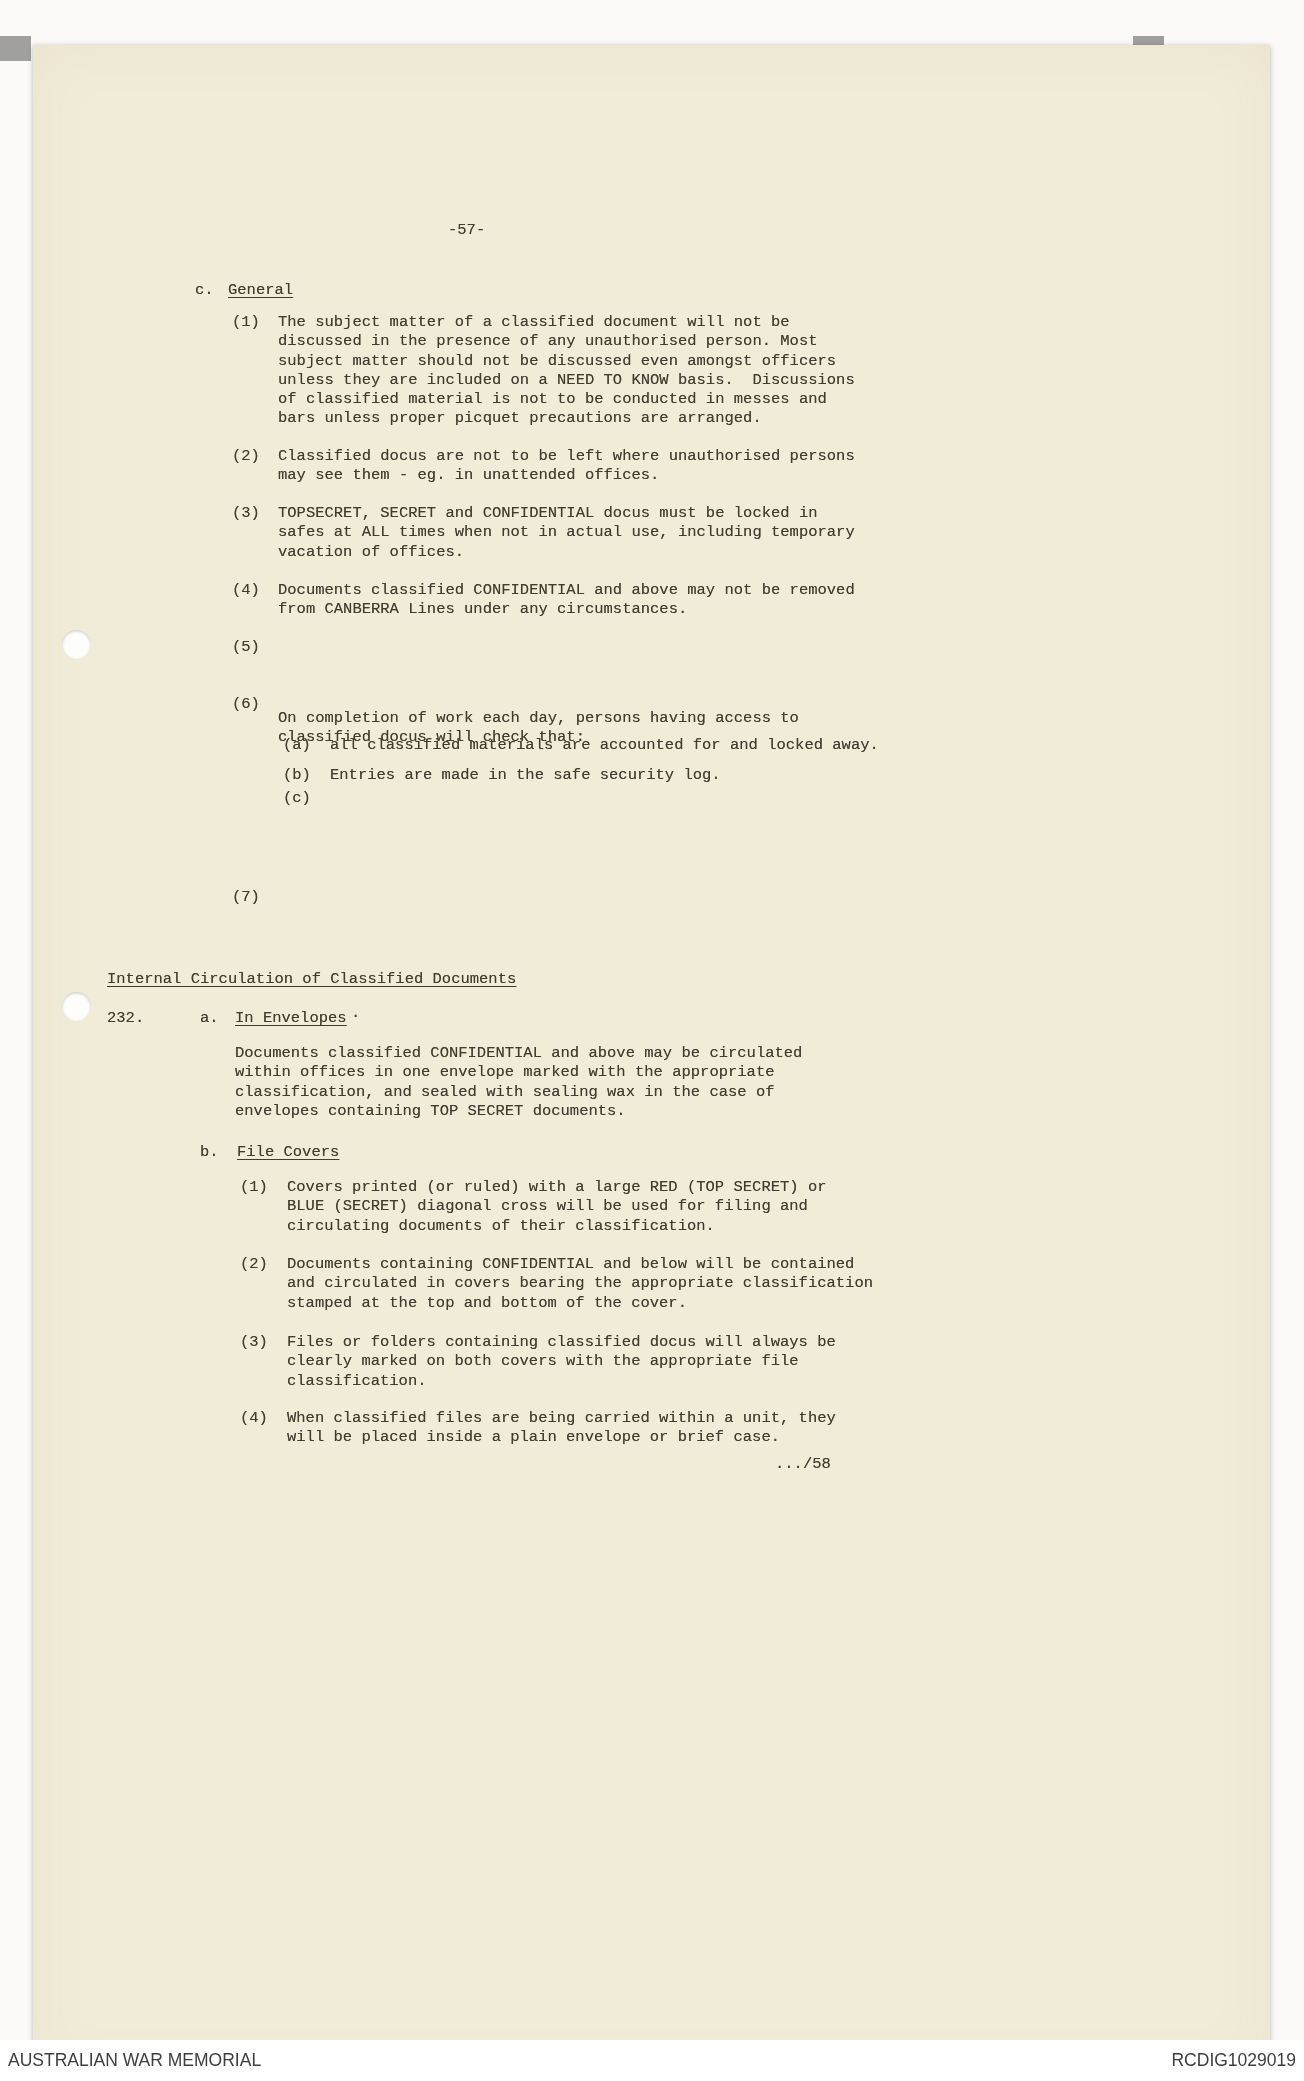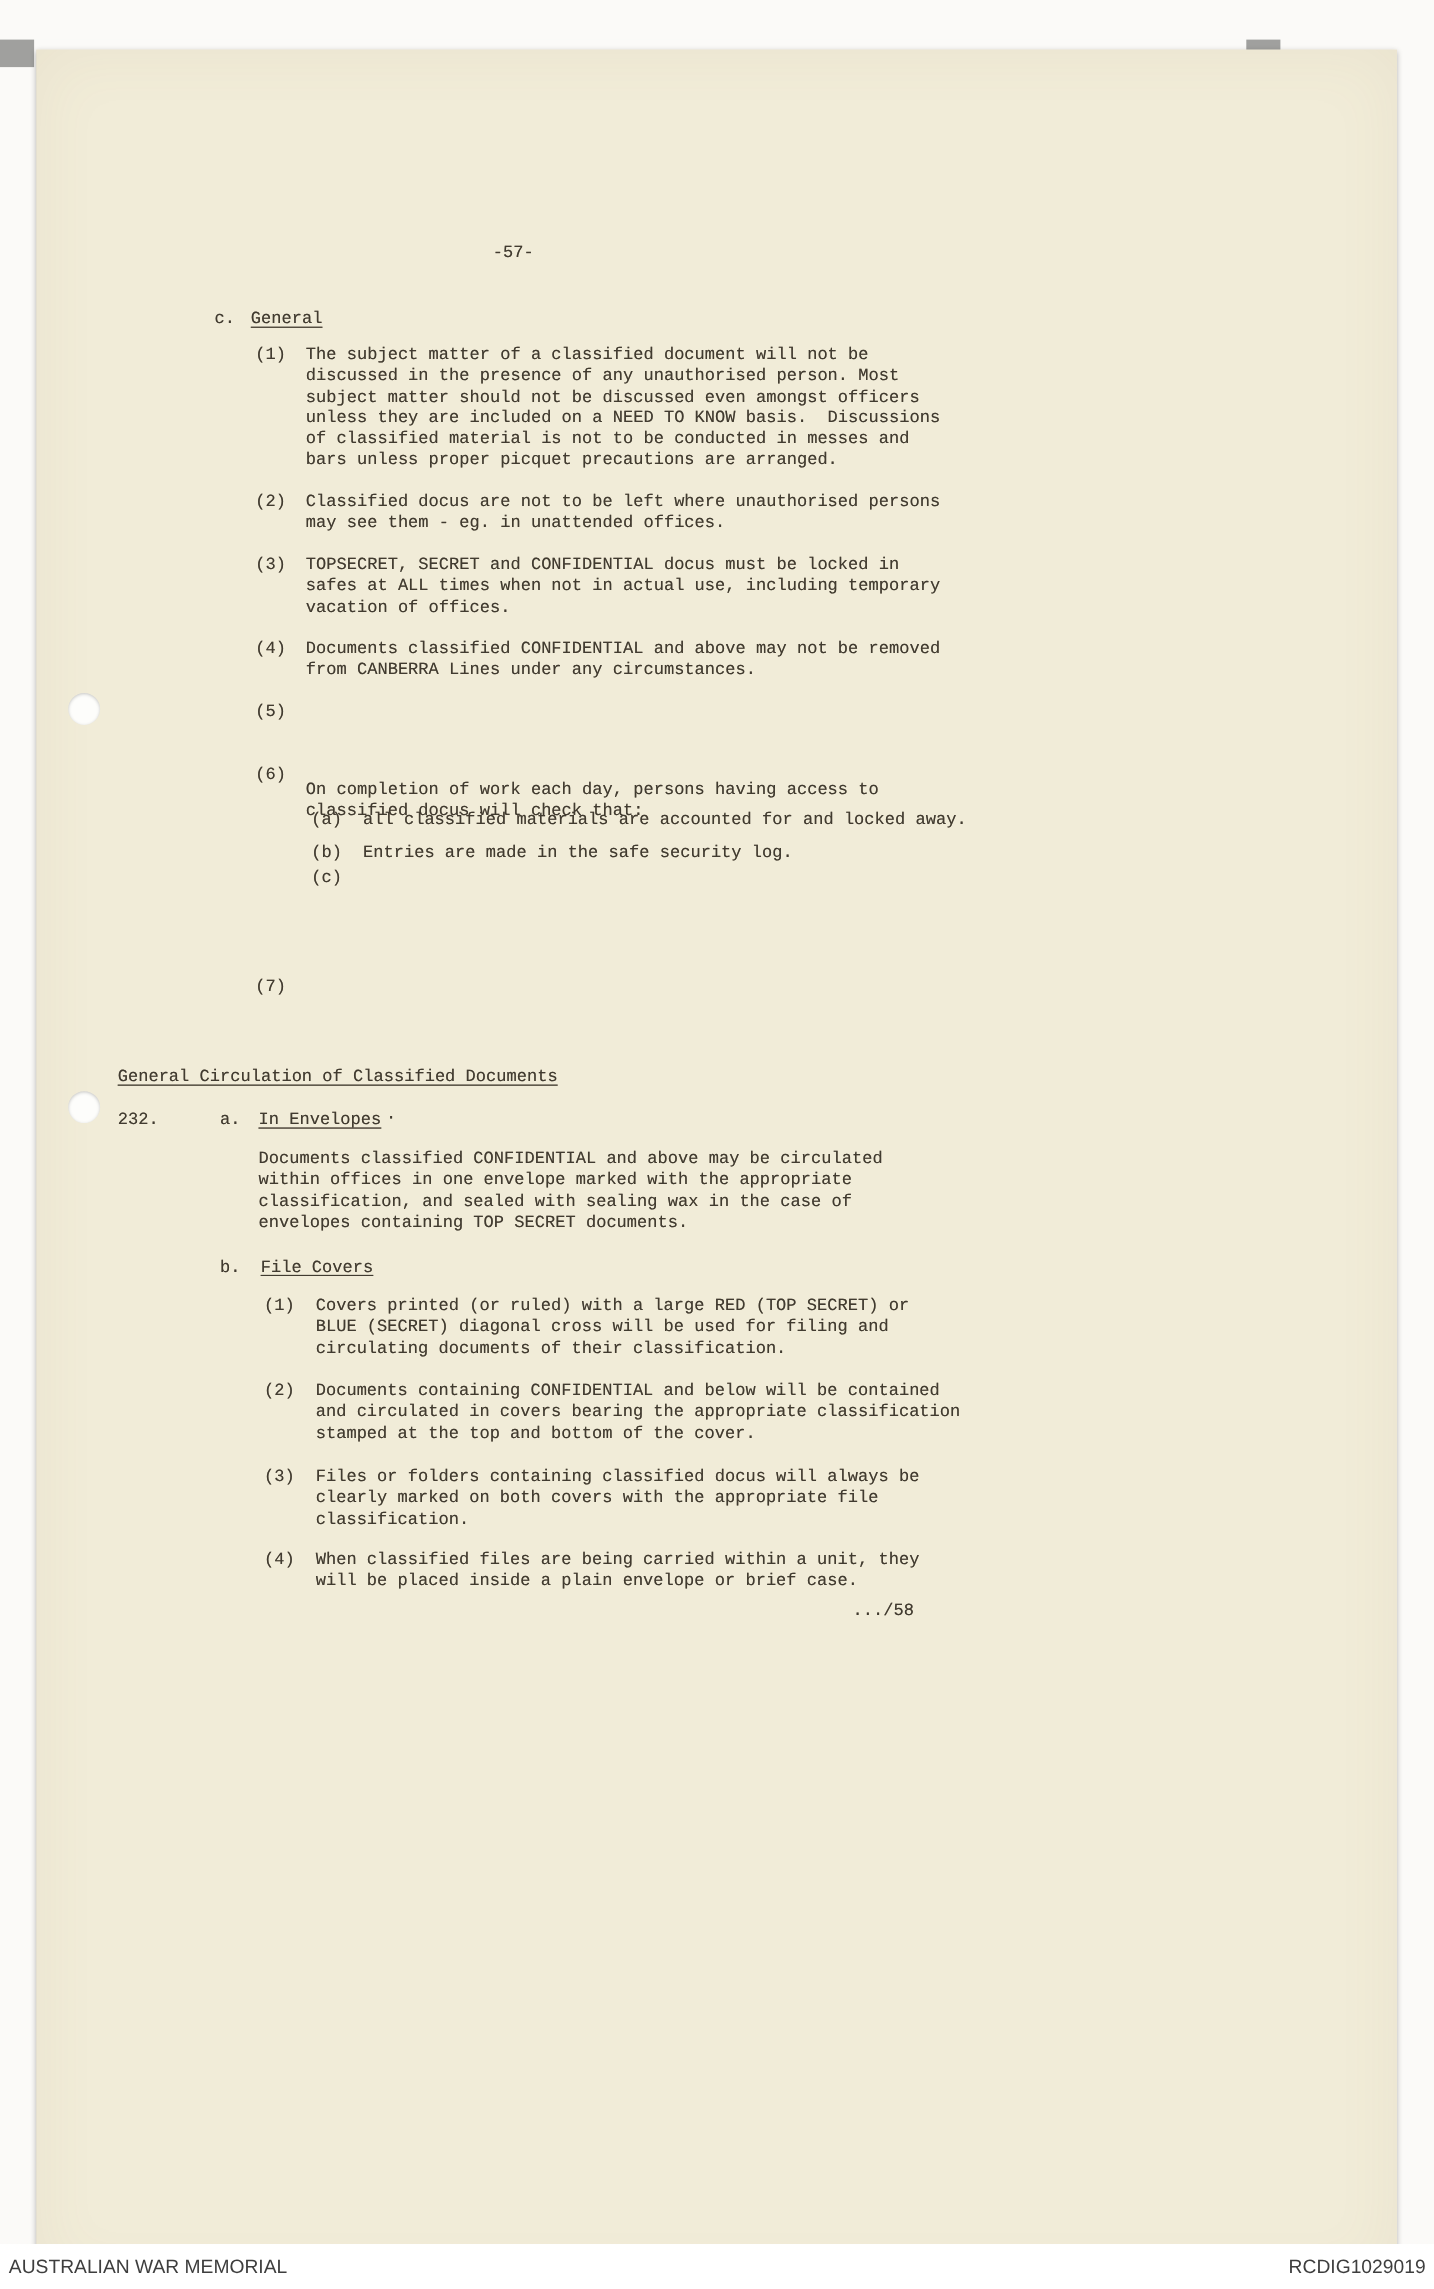--- a/index.html
+++ b/index.html
@@ -97,21 +97,21 @@
     <div class="tw" style="left:250px; top:691px;">(a)</div>
     <div class="tw" style="left:297px; top:691px;">all classified materials are accounted for and locked away.</div>
 
     <div class="tw" style="left:250px; top:721px;">(b)</div>
     <div class="tw" style="left:297px; top:721px;">Entries are made in the safe security log.</div>
 
     <div class="tw" style="left:250px; top:744px;">(c)</div>
 
     <div class="tw" style="left:199px; top:843px;">(7)</div>
 
-    <div class="tw u" style="left:74px; top:925px;">General Circulation of Classified Documents</div>
+    <div class="tw u" style="left:74px; top:925px;">Internal Circulation of Classified Documents</div>
 
     <div class="tw" style="left:74px; top:964px;">232.</div>
     <div class="tw" style="left:167px; top:964px;">a.</div>
     <div class="tw u" style="left:202px; top:964px;">In Envelopes</div>
     <div class="tw" style="left:318px; top:962px;">·</div>
     <div class="tw" style="left:202px; top:999px;">Documents classified CONFIDENTIAL and above may be circulated
 within offices in one envelope marked with the appropriate
 classification, and sealed with sealing wax in the case of
 envelopes containing TOP SECRET documents.</div>
 

